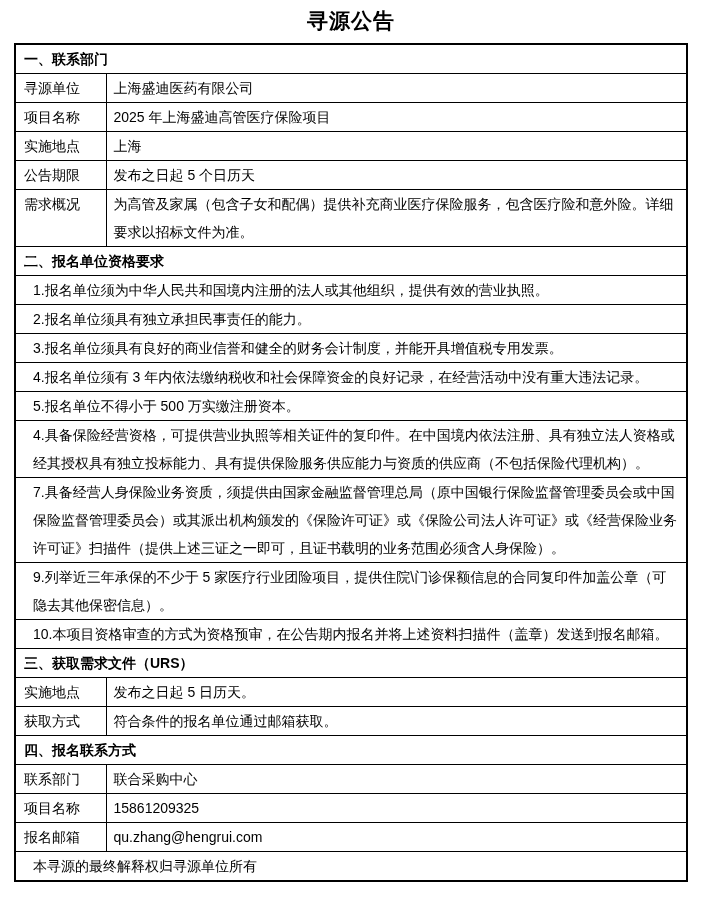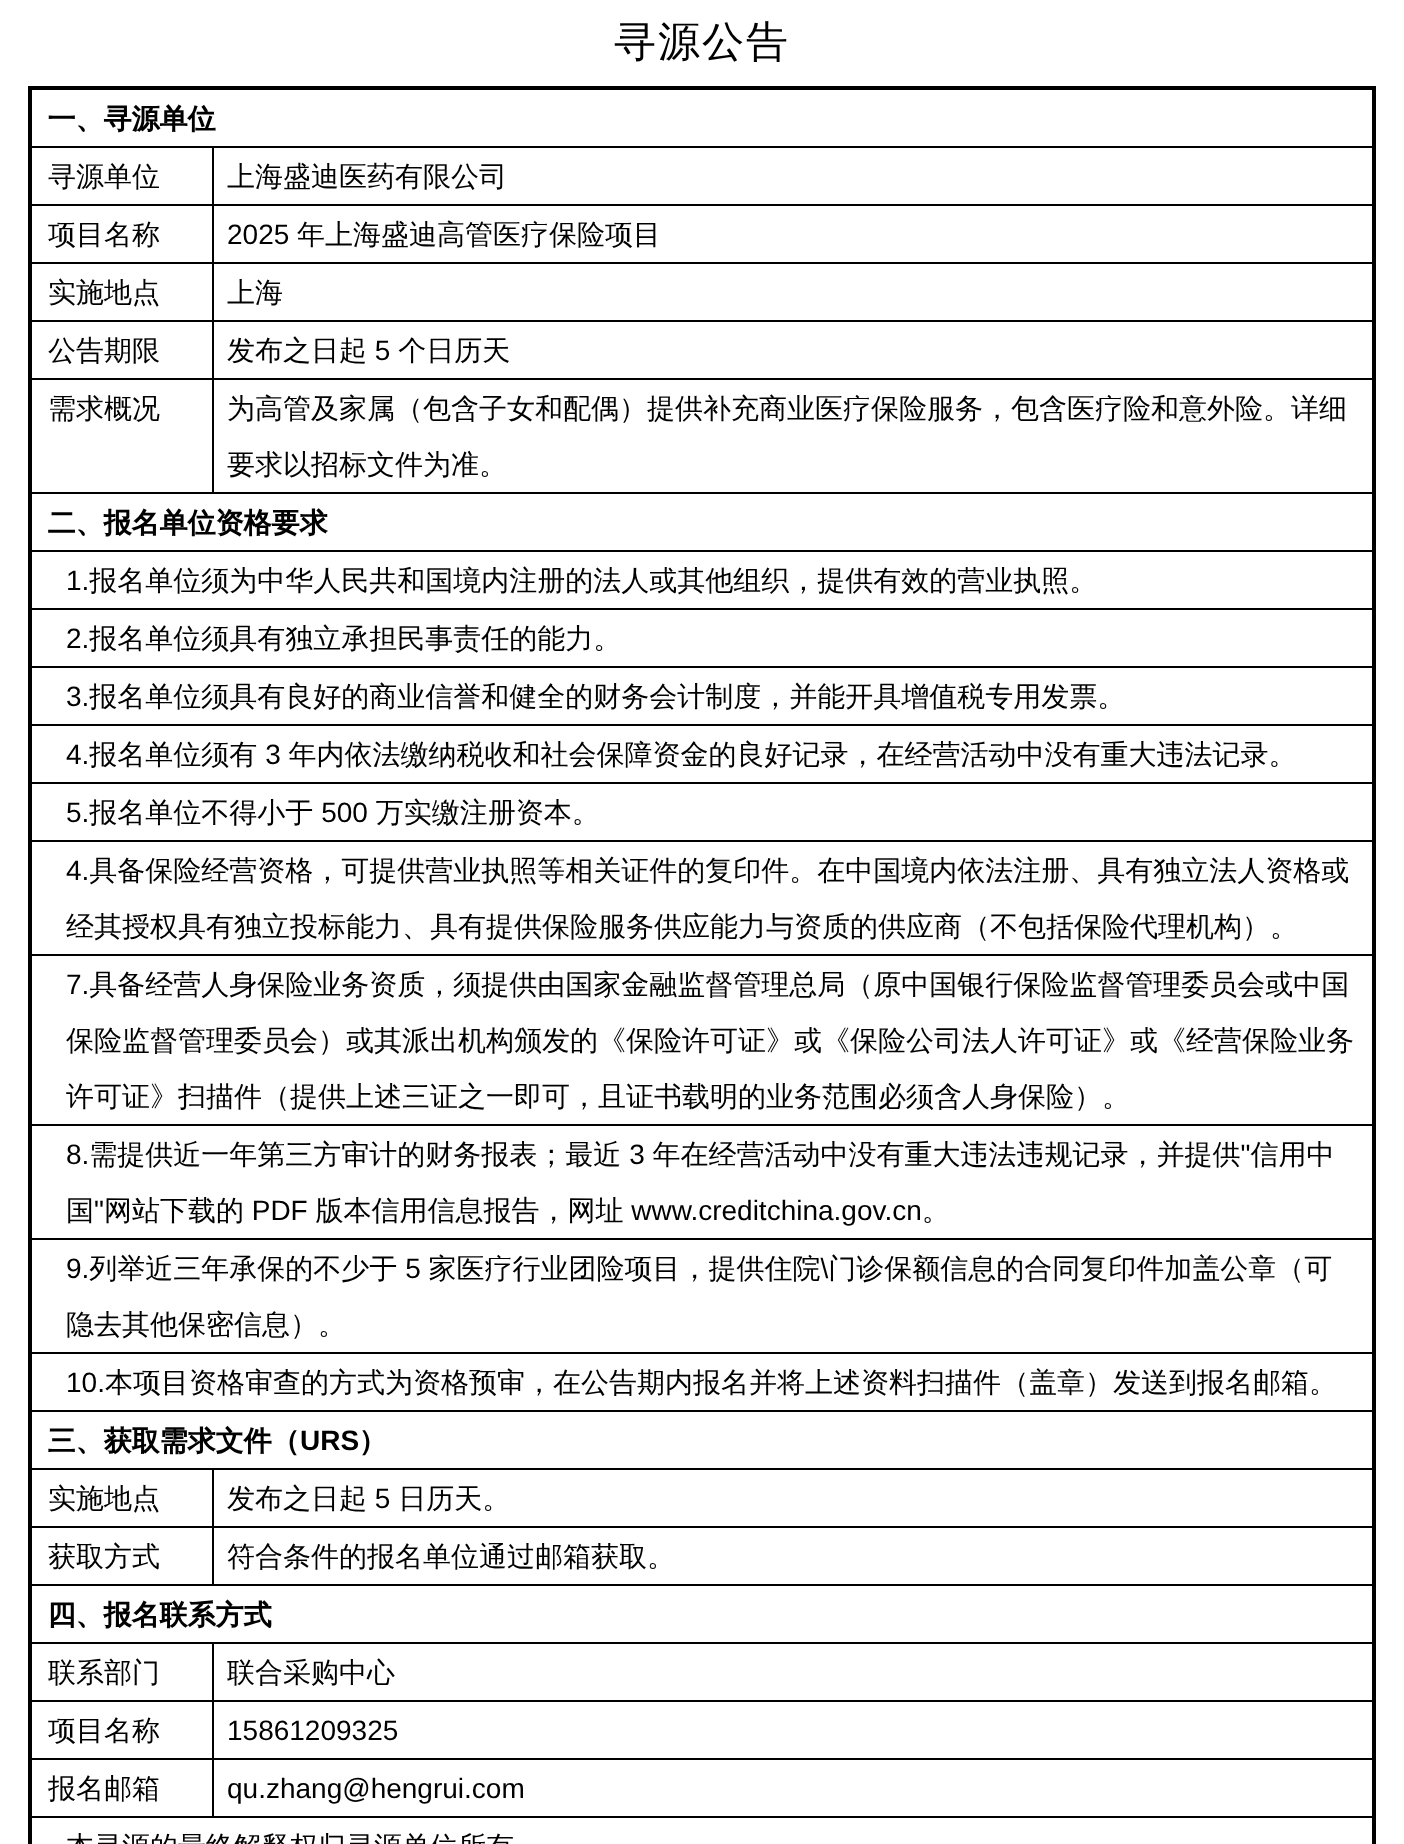--- a/index.html
+++ b/index.html
@@ -8,21 +8,21 @@
     background: #ffffff;
     color: #000000;
     font-family: "Liberation Sans", "DejaVu Sans", sans-serif;
   }
   .page {
     width: 702px;
     background: #ffffff;
   }
   .title {
     font-size: 21px;
-    font-weight: normal;
+    font-weight: bold;
     text-align: center;
     margin: 7px 0 8px 0;
     letter-spacing: 1px;
   }
   table.doc-table {
     width: 674px;
     margin: 0 auto;
     border-collapse: collapse;
     table-layout: fixed;
     border: 2px solid #000000;
@@ -50,21 +50,21 @@
   <h1 class="title">寻源公告</h1>
 
   <table class="doc-table">
     <colgroup>
         <col class="c1">
         <col class="c2">
       </colgroup>
     <tbody>
 
       <tr>
-        <td colspan="2" class="sec">一、寻源单位</td>
+        <td colspan="2" class="sec">一、联系部门</td>
       </tr>
       <tr>
         <td class="lbl">寻源单位</td>
         <td class="val">上海盛迪医药有限公司</td>
       </tr>
       <tr>
         <td class="lbl">项目名称</td>
         <td class="val">2025 年上海盛迪高管医疗保险项目</td>
       </tr>
       <tr>
@@ -98,23 +98,20 @@
       <tr>
         <td colspan="2" class="full">5.报名单位不得小于 500 万实缴注册资本。</td>
       </tr>
       <tr>
         <td colspan="2" class="full">4.具备保险经营资格，可提供营业执照等相关证件的复印件。在中国境内依法注册、具有独立法人资格或经其授权具有独立投标能力、具有提供保险服务供应能力与资质的供应商（不包括保险代理机构）。</td>
       </tr>
       <tr>
         <td colspan="2" class="full">7.具备经营人身保险业务资质，须提供由国家金融监督管理总局（原中国银行保险监督管理委员会或中国保险监督管理委员会）或其派出机构颁发的《保险许可证》或《保险公司法人许可证》或《经营保险业务许可证》扫描件（提供上述三证之一即可，且证书载明的业务范围必须含人身保险）。</td>
       </tr>
       <tr>
-        <td colspan="2" class="full">8.需提供近一年第三方审计的财务报表；最近 3 年在经营活动中没有重大违法违规记录，并提供"信用中国"网站下载的 PDF 版本信用信息报告，网址 www.creditchina.gov.cn。</td>
-      </tr>
-      <tr>
         <td colspan="2" class="full">9.列举近三年承保的不少于 5 家医疗行业团险项目，提供住院\门诊保额信息的合同复印件加盖公章（可隐去其他保密信息）。</td>
       </tr>
       <tr>
         <td colspan="2" class="full">10.本项目资格审查的方式为资格预审，在公告期内报名并将上述资料扫描件（盖章）发送到报名邮箱。</td>
       </tr>
 
       <tr>
         <td colspan="2" class="sec">三、获取需求文件（URS）</td>
       </tr>
       <tr>

